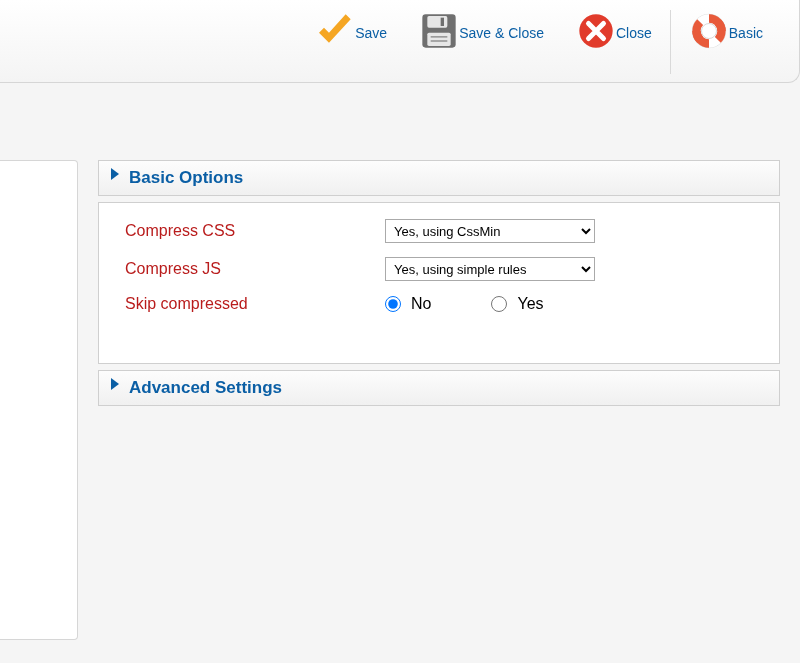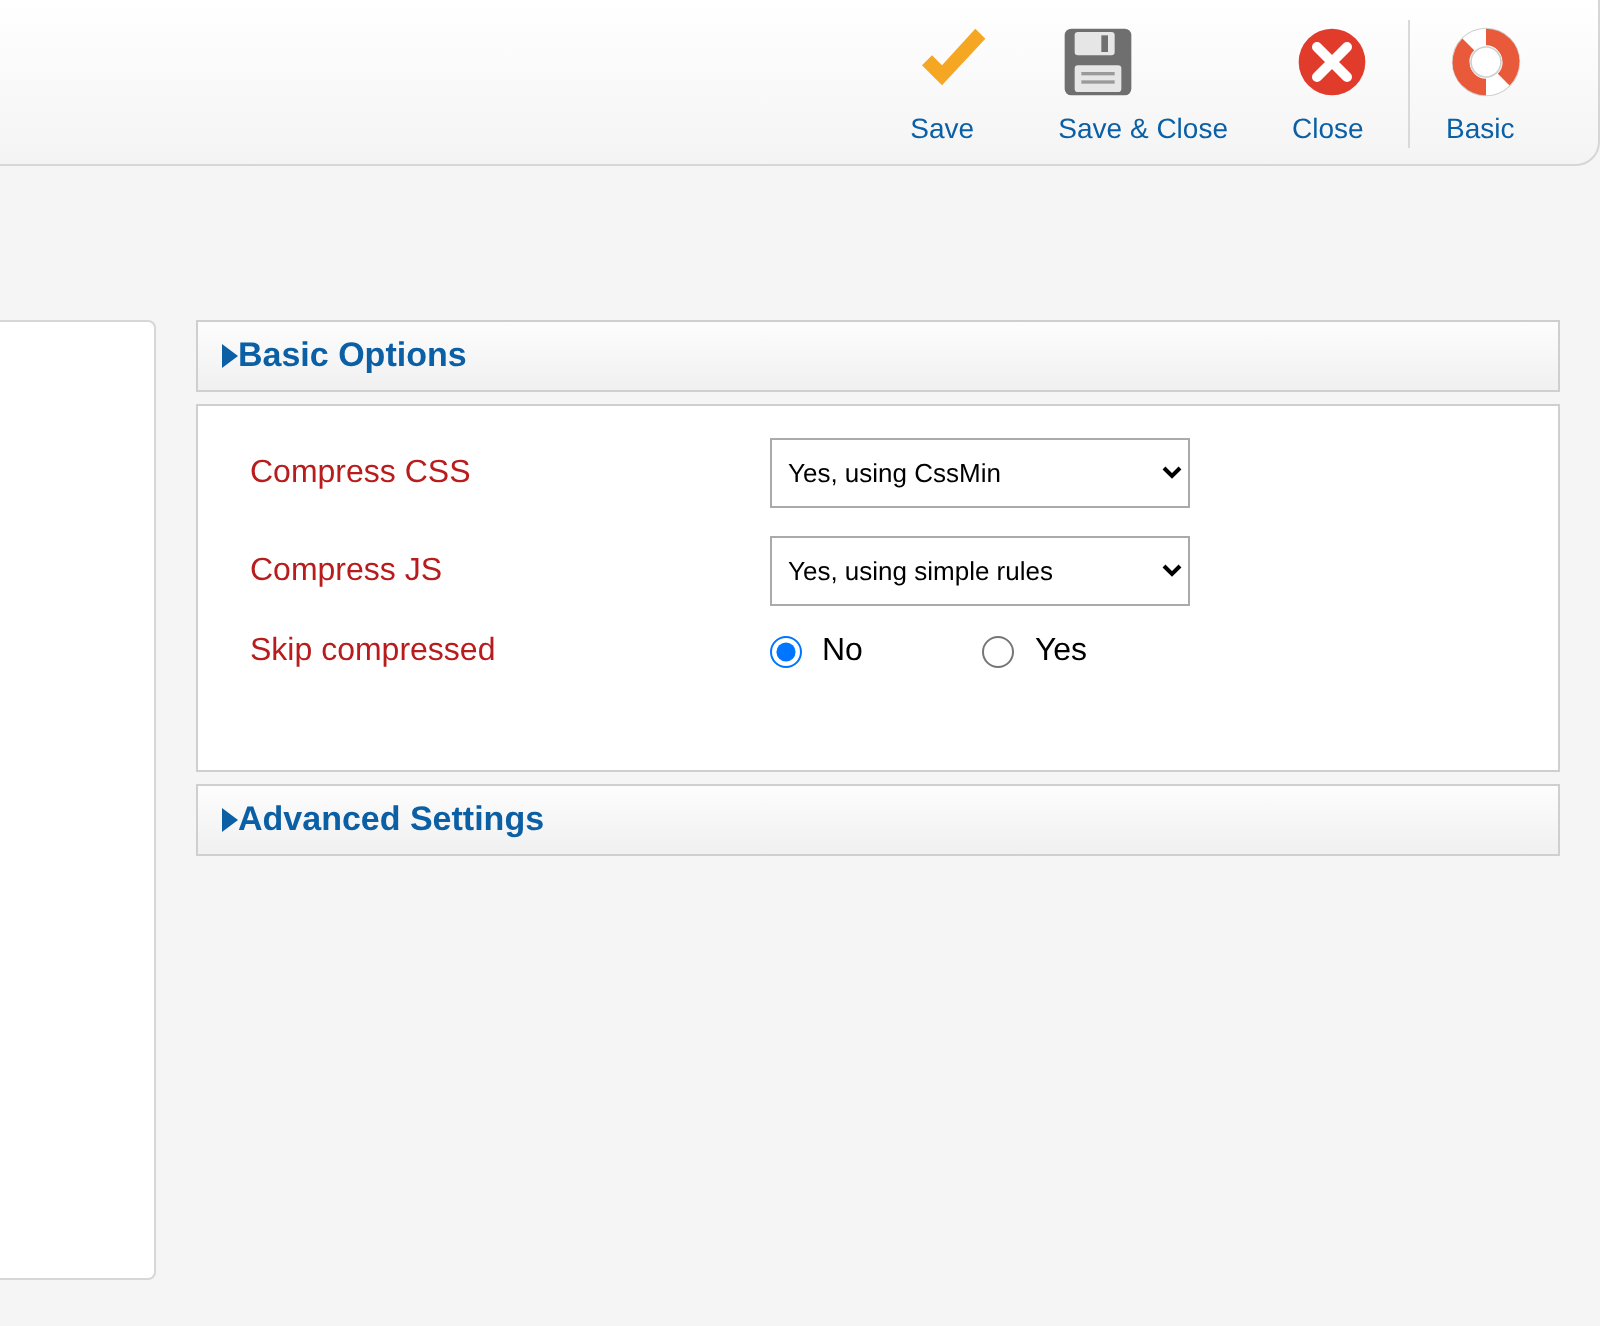--- a/index.html
+++ b/index.html
@@ -18,22 +18,22 @@
     border-left: none;
     border-radius: 0 0 12px 0;
     padding: 10px 20px 8px 20px;
     display: flex;
     justify-content: flex-end;
     align-items: flex-start;
     gap: 0;
   }
   .toolbar-btn {
     display: flex;
-    flex-direction: column;
-    align-items: flex-start;
+    flex-direction: row;
+    align-items: center;
     justify-content: flex-start;
     cursor: pointer;
     padding: 0 16px;
     min-width: 60px;
   }
   .toolbar-btn .icon-wrap {
     height: 42px;
     display: flex;
     align-items: center;
     justify-content: center;
@@ -72,21 +72,21 @@
   .panel {
     border: 1px solid #cfcfcf;
     background: #fff;
     margin-bottom: 6px;
   }
   .panel-header {
     background: linear-gradient(#fdfdfd, #f0f0f0);
     padding: 7px 12px;
     cursor: pointer;
     display: flex;
-    align-items: center;
+    gap: 10px;
   }
   .panel-header .title {
     color: #0b5fa5;
     font-weight: bold;
     font-size: 17px;
   }
   .panel-body {
     padding: 16px 20px 36px 26px;
   }
   .form-row {
@@ -99,21 +99,21 @@
     font-size: 16px;
     color: #b91c1c;
   }
   .form-control select {
     font-family: Arial, Helvetica, sans-serif;
     font-size: 13px;
     border: 1px solid #aaa;
     background: #fff;
     padding: 3px 4px;
     width: 210px;
-    height: 35px;
+    height: 24px;
   }
   .radio-group {
     display: flex;
     align-items: flex-start;
     gap: 60px;
     font-size: 16px;
   }
   .radio-item {
     display: flex;
     align-items: center;

